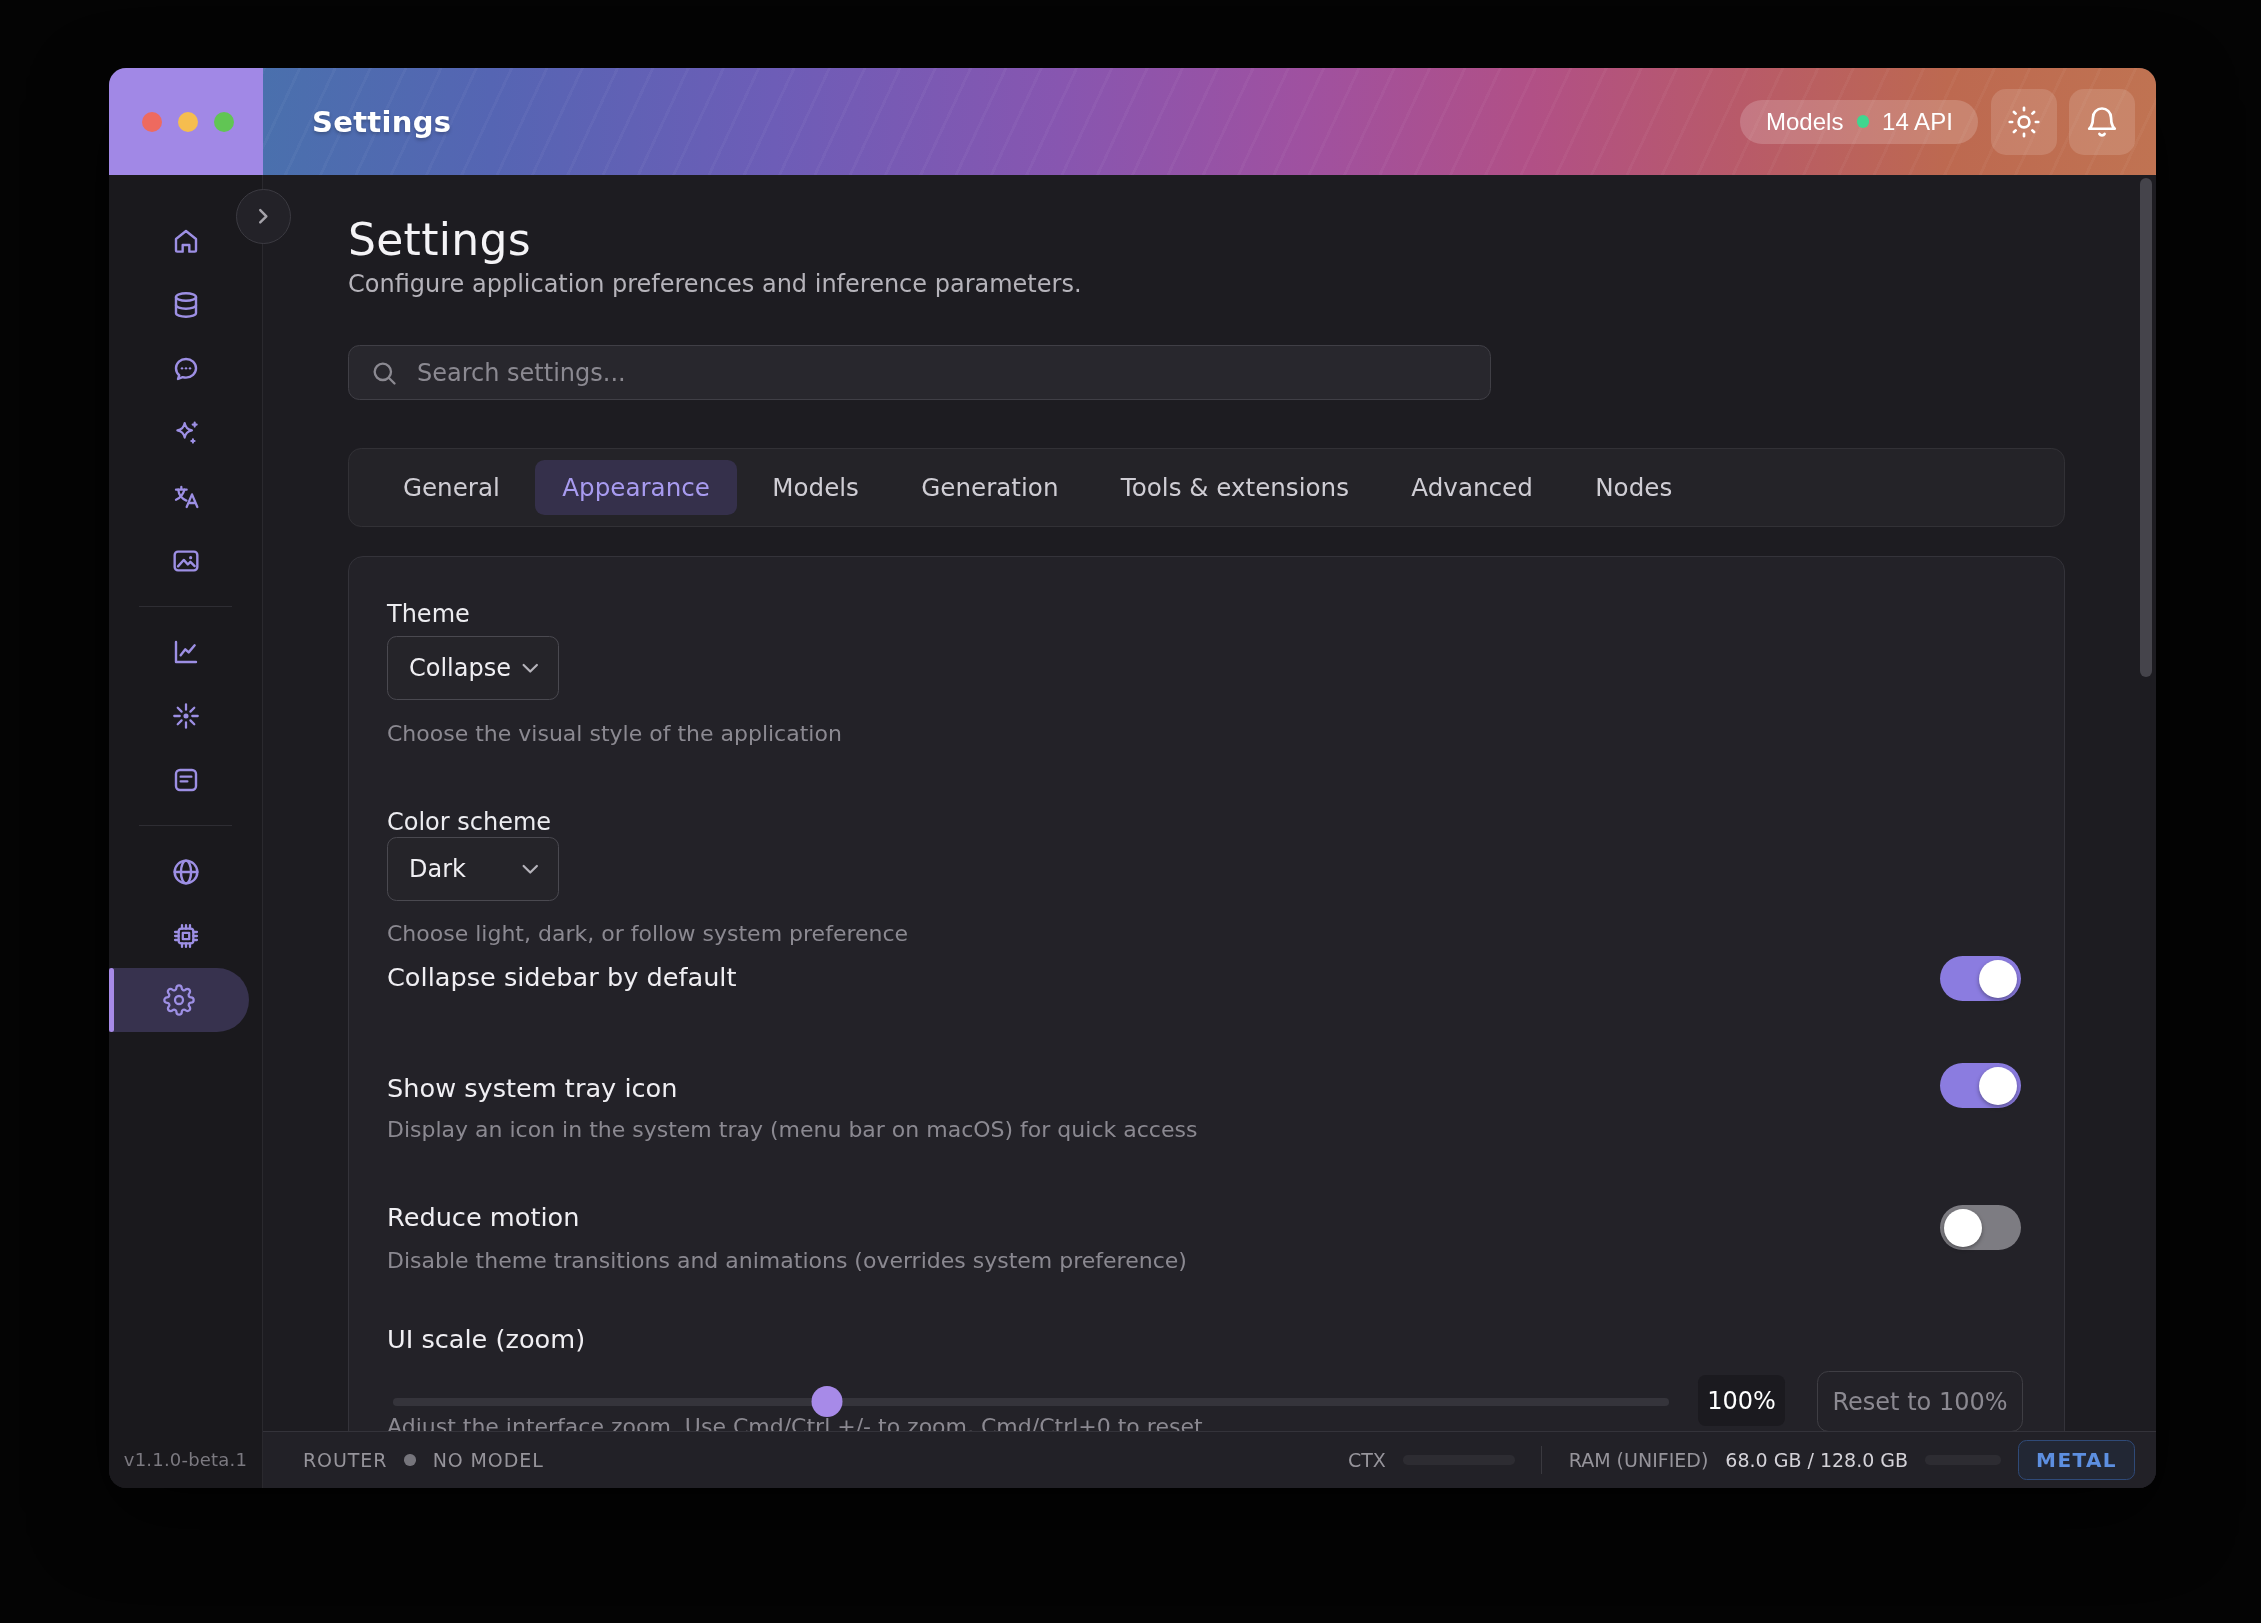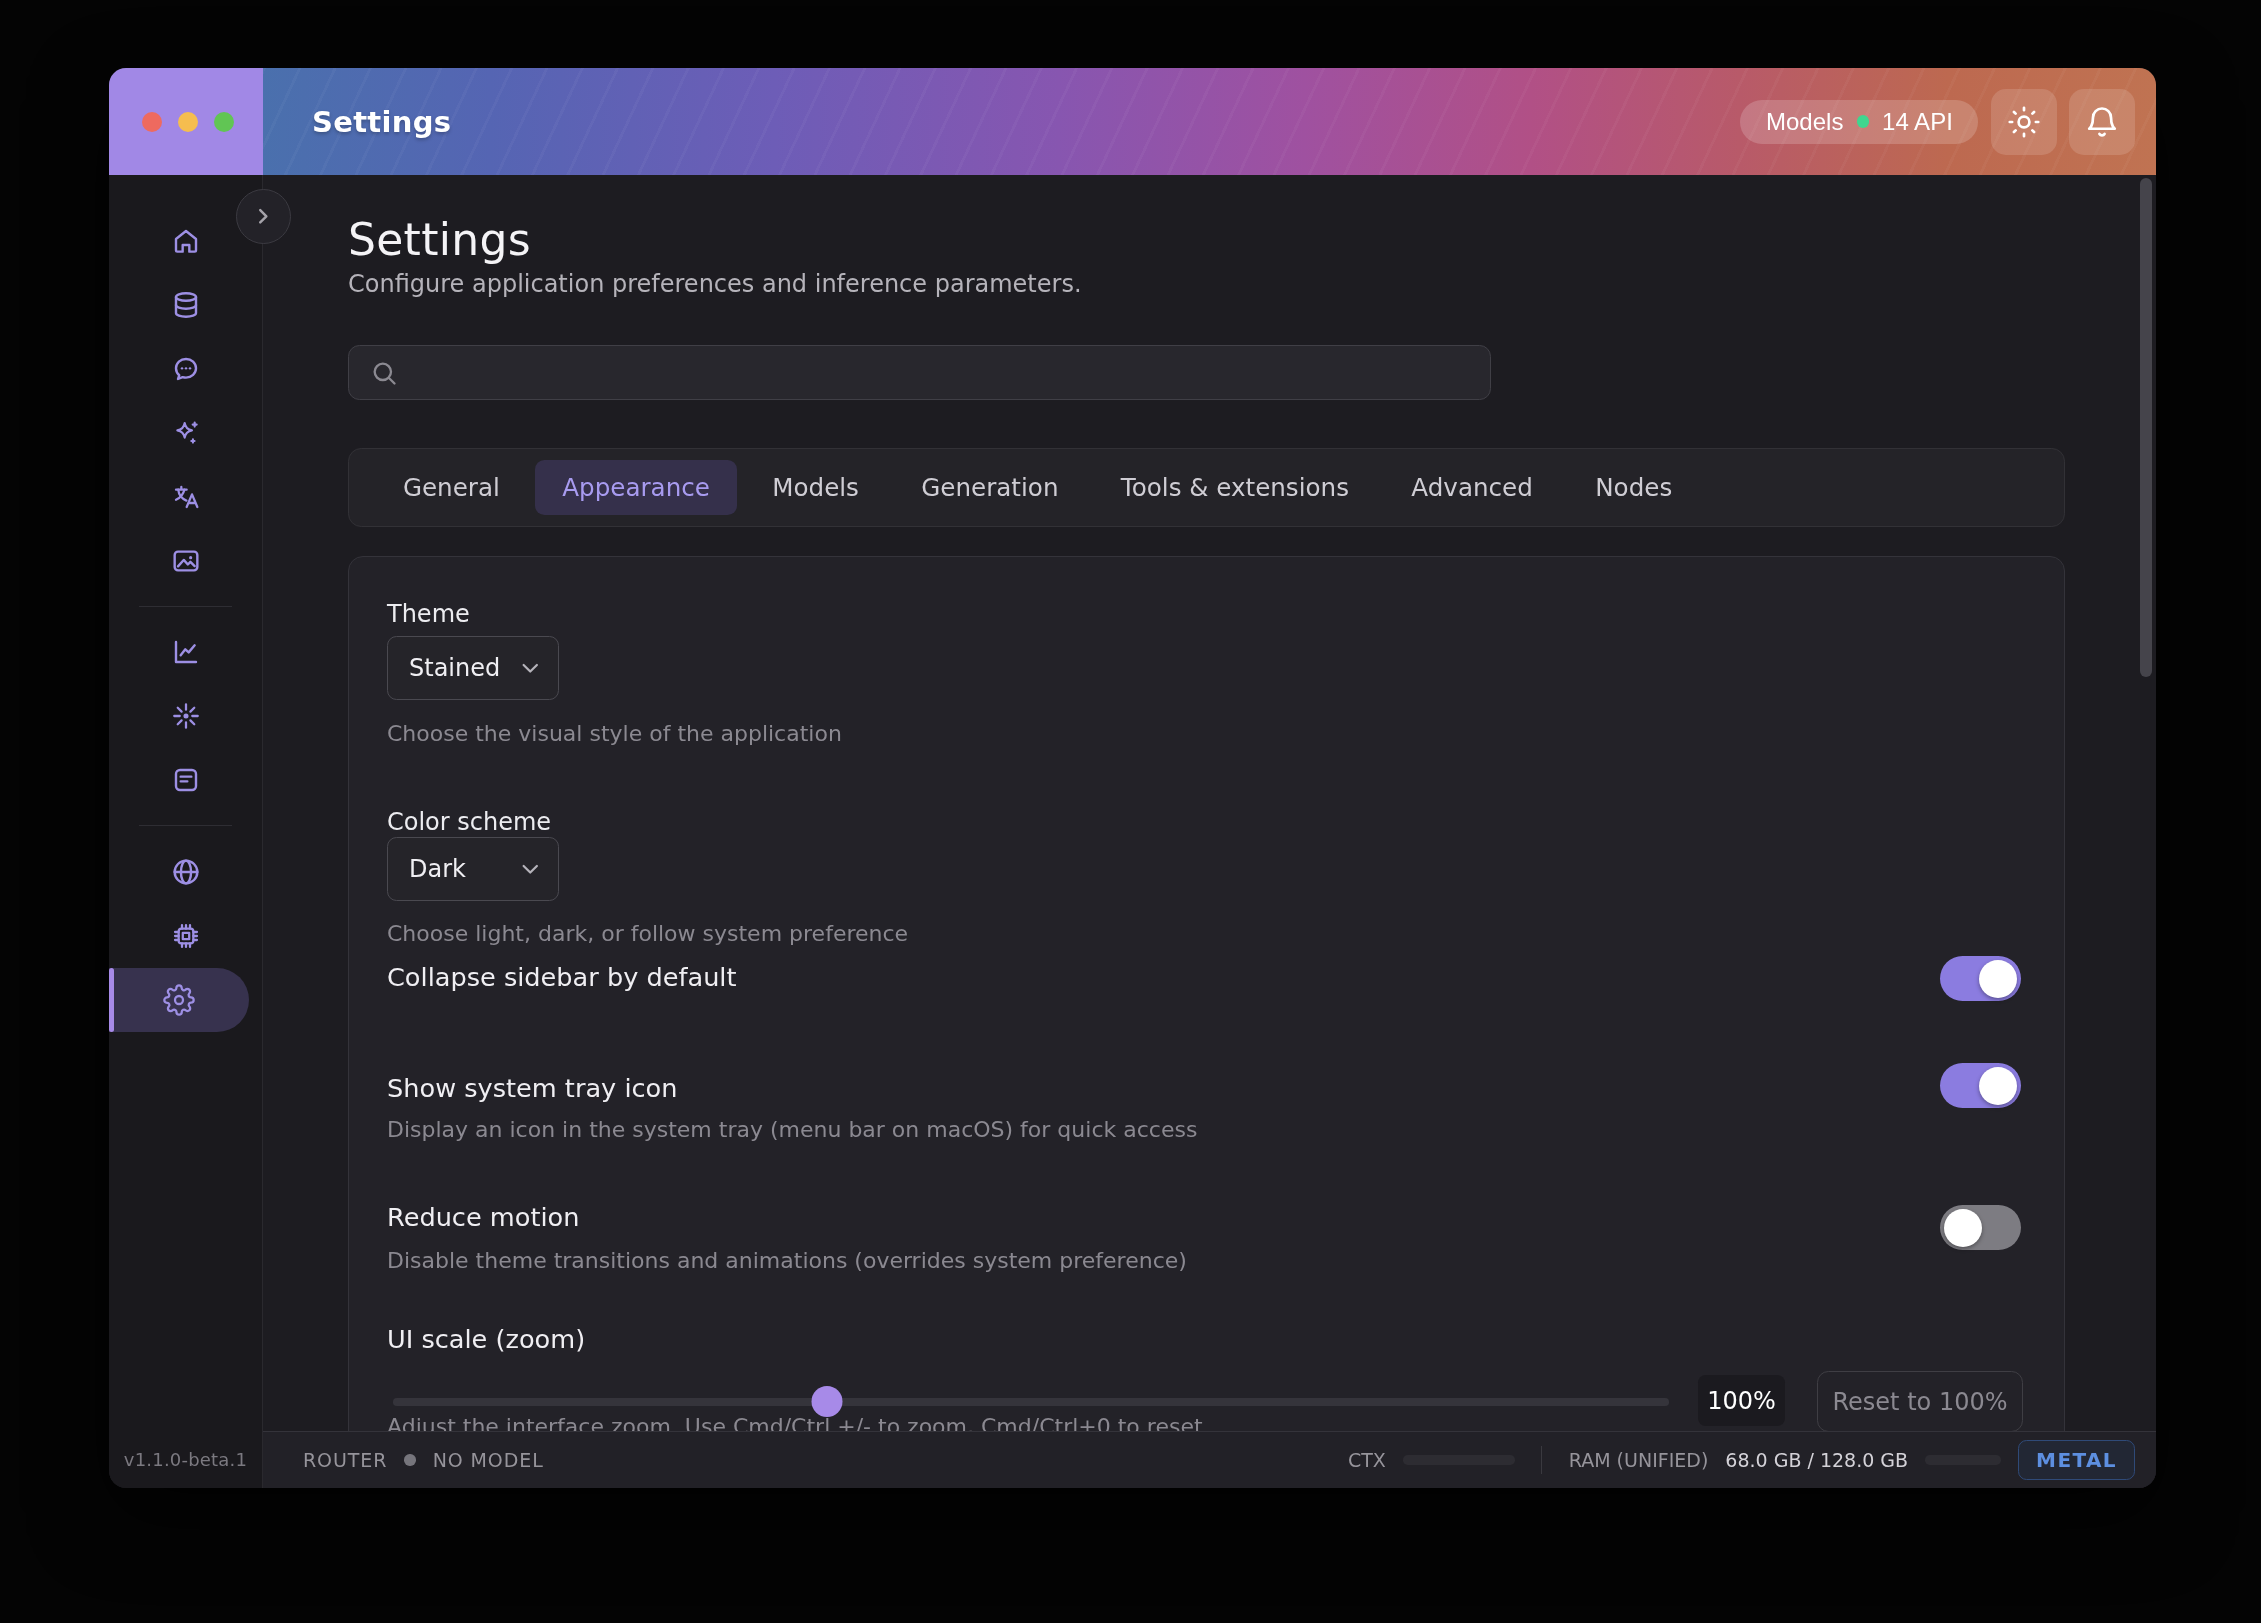--- a/index.html
+++ b/index.html
@@ -268,37 +268,38 @@
         <h1 class="page-title">Settings</h1>
         <div class="page-subtitle">Configure application preferences and inference parameters.</div>
 
         <div class="searchbox">
           <span class="search-icon">
             <svg width="28" height="28" viewBox="0 0 24 24" fill="none" stroke="currentColor" stroke-width="2" stroke-linecap="round">
               <circle cx="11" cy="11" r="7"></circle>
                 <path d="M21 21l-4.3-4.3"></path>
             </svg>
           </span>
+          <input type="text" value="" placeholder="Search settings..." style="">
         </div>
 
         <div class="tabs">
           <button class="tab">General</button>
           <button class="tab active">Appearance</button>
           <button class="tab">Models</button>
           <button class="tab">Generation</button>
           <button class="tab">Tools &amp; extensions</button>
           <button class="tab">Advanced</button>
           <button class="tab">Nodes</button>
         </div>
 
         <div class="panel">
 
           <div class="field-label" style="top:31px">Theme</div>
           <div class="select" style="top:79px">
-            <span>Stained</span>
+            <span>Collapse</span>
             <span class="chev">
               <svg width="26.5" height="26.5" viewBox="0 0 24 24" fill="none" stroke="currentColor" stroke-width="2" stroke-linecap="round" stroke-linejoin="round">
                   <path d="M6 9l6 6 6-6"></path>
                 </svg>
             </span>
           </div>
           <div class="help-text" style="top:164px">Choose the visual style of the application</div>
 
           <div class="field-label" style="top:239px">Color scheme</div>
           <div class="select" style="top:280px">

